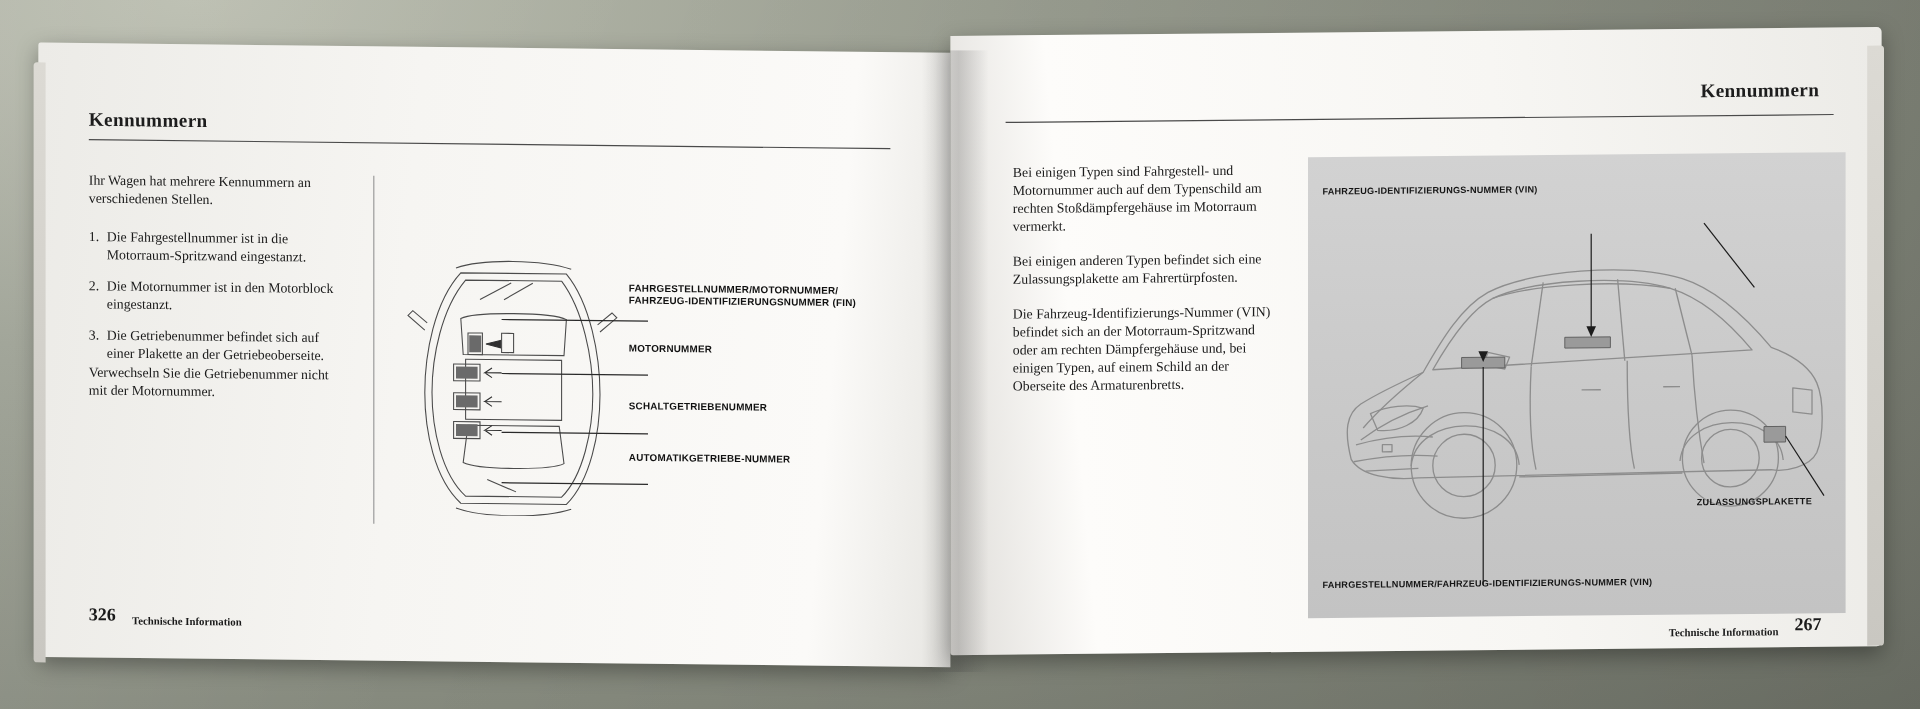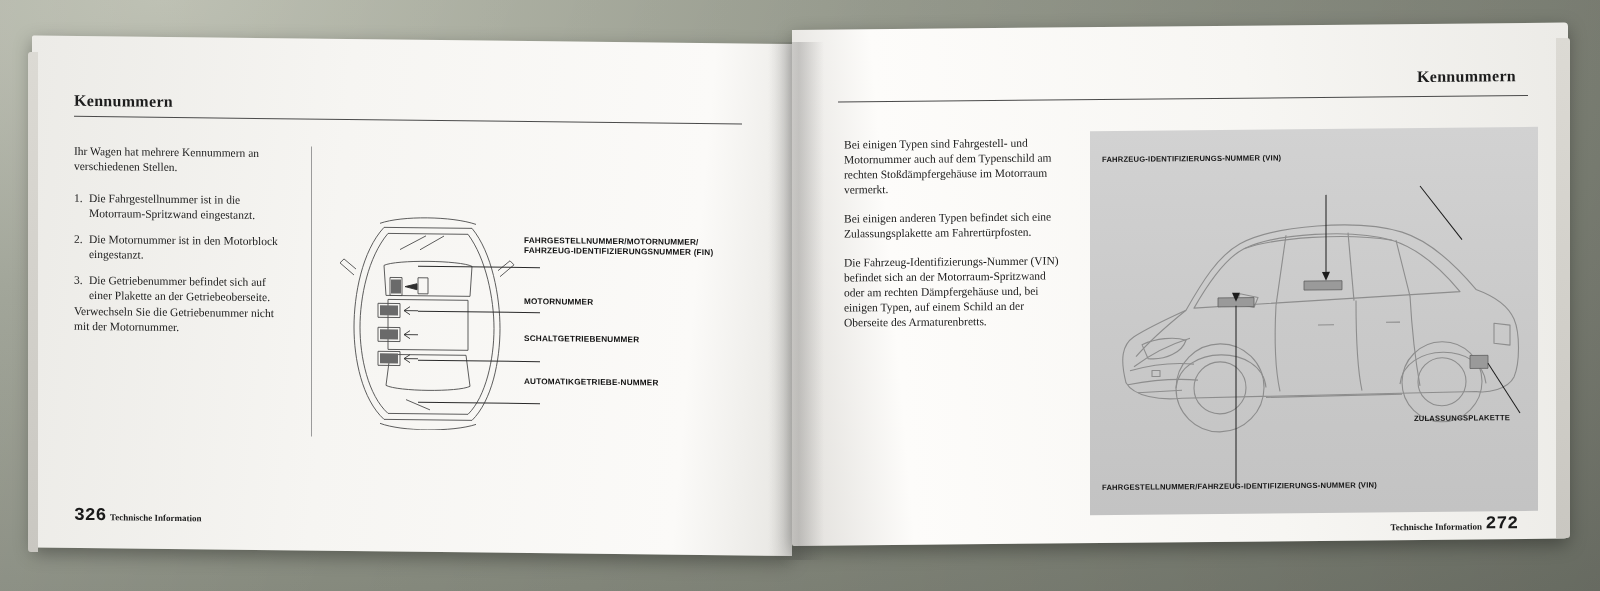--- a/index.html
+++ b/index.html
@@ -166,23 +166,23 @@
     font-size: 7.6px;
     font-weight: bold;
     color: #151515;
     letter-spacing: 0.2px;
     white-space: nowrap;
   }
 
   
   .folio-num {
     position: absolute;
-    font-family: Liberation Mono, monospace;
-    font-weight: bold;
-    font-size: 18px;
+    font-family: Liberation Serif, serif;
+    font-weight: bold;
+    font-size: 15px;
     color: #1a1a1a;
   }
   .folio-txt {
     position: absolute;
     font-family: "Liberation Serif", serif;
     font-weight: bold;
     font-size: 9px;
     color: #1a1a1a;
   }
 
@@ -273,21 +273,21 @@
         </svg>
       </div>
 
       <div class="lead" style="left:386px; top:226px; width:122px;"></div>
       <div class="lead" style="left:386px; top:271px; width:122px;"></div>
       <div class="lead" style="left:386px; top:320px; width:122px;"></div>
       <div class="lead" style="left:386px; top:362px; width:122px;"></div>
 
       <div class="callout" style="left:492px; top:195px;">FAHRGESTELLNUMMER/MOTORNUMMER/
 FAHRZEUG-IDENTIFIZIERUNGSNUMMER (FIN)</div>
-      <div class="callout" style="left:492px; top:256px;">MOTORNUMMER</div>
+      <div class="callout" style="left:492px; top:245px;">MOTORNUMMER</div>
       <div class="callout" style="left:492px; top:293px;">SCHALTGETRIEBENUMMER</div>
       <div class="callout" style="left:492px; top:336px;">AUTOMATIKGETRIEBE-NUMMER</div>
 
       <div class="folio-num" style="left:42px; top:469px;">326</div>
       <div class="folio-txt" style="left:78px; top:476px;">Technische Information</div>
     </div>
   </div>
 
   <div class="page" id="page-right">
     <div class="page-inner">
@@ -370,18 +370,18 @@
             <path d="M146 172 l-4 -9 8 0 z"></path>
           </g>
         </svg>
 
         <div class="photo-label" style="left:12px; top:24px;">FAHRZEUG-IDENTIFIZIERUNGS-NUMMER (VIN)</div>
         <div class="photo-label" style="left:324px; top:286px;">ZULASSUNGSPLAKETTE</div>
         <div class="photo-label" style="left:12px; top:352px;">FAHRGESTELLNUMMER/FAHRZEUG-IDENTIFIZIERUNGS-NUMMER (VIN)</div>
       </div>
 
       <div class="folio-txt" style="right:86px; top:498px;">Technische Information</div>
-      <div class="folio-num" style="right:50px; top:490px;">272</div>
+      <div class="folio-num" style="right:50px; top:490px;">267</div>
     </div>
   </div>
 
   <div id="gutter"></div>
 </div>
 
 </body></html>

